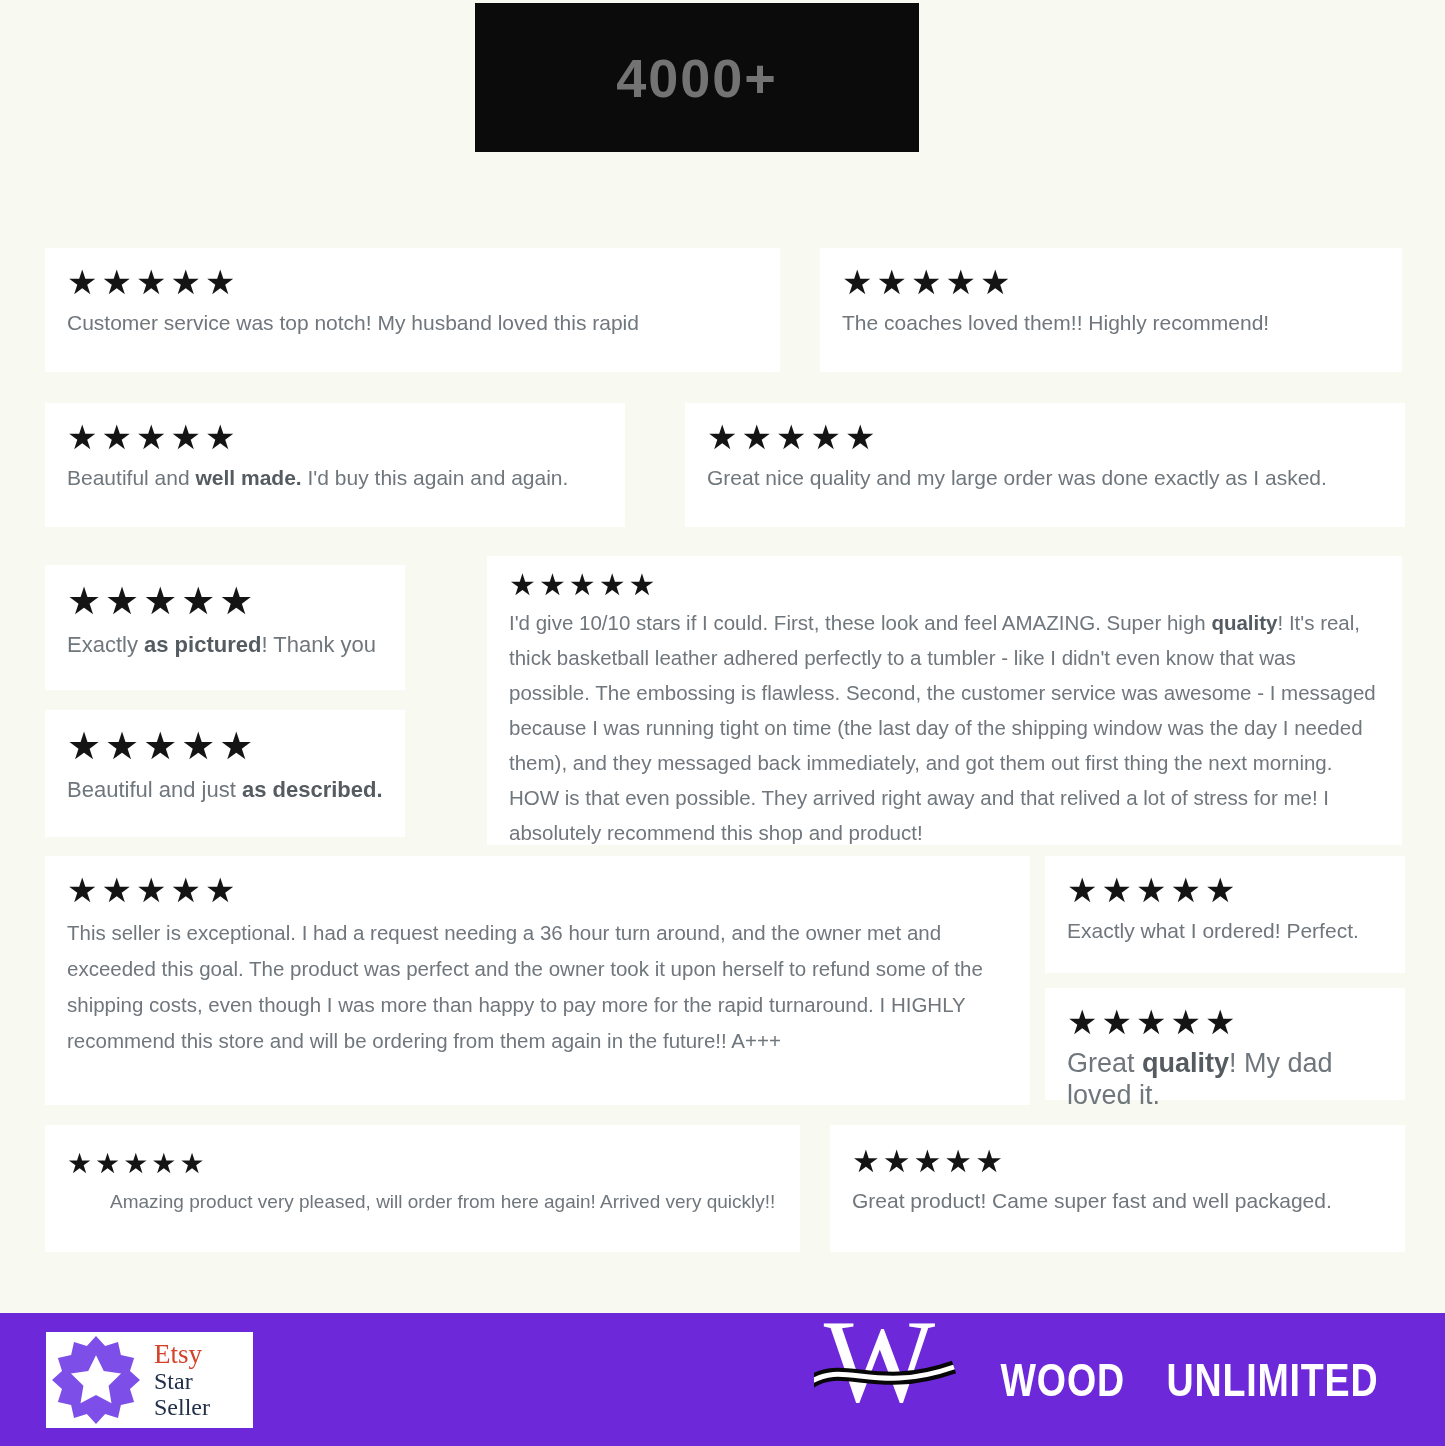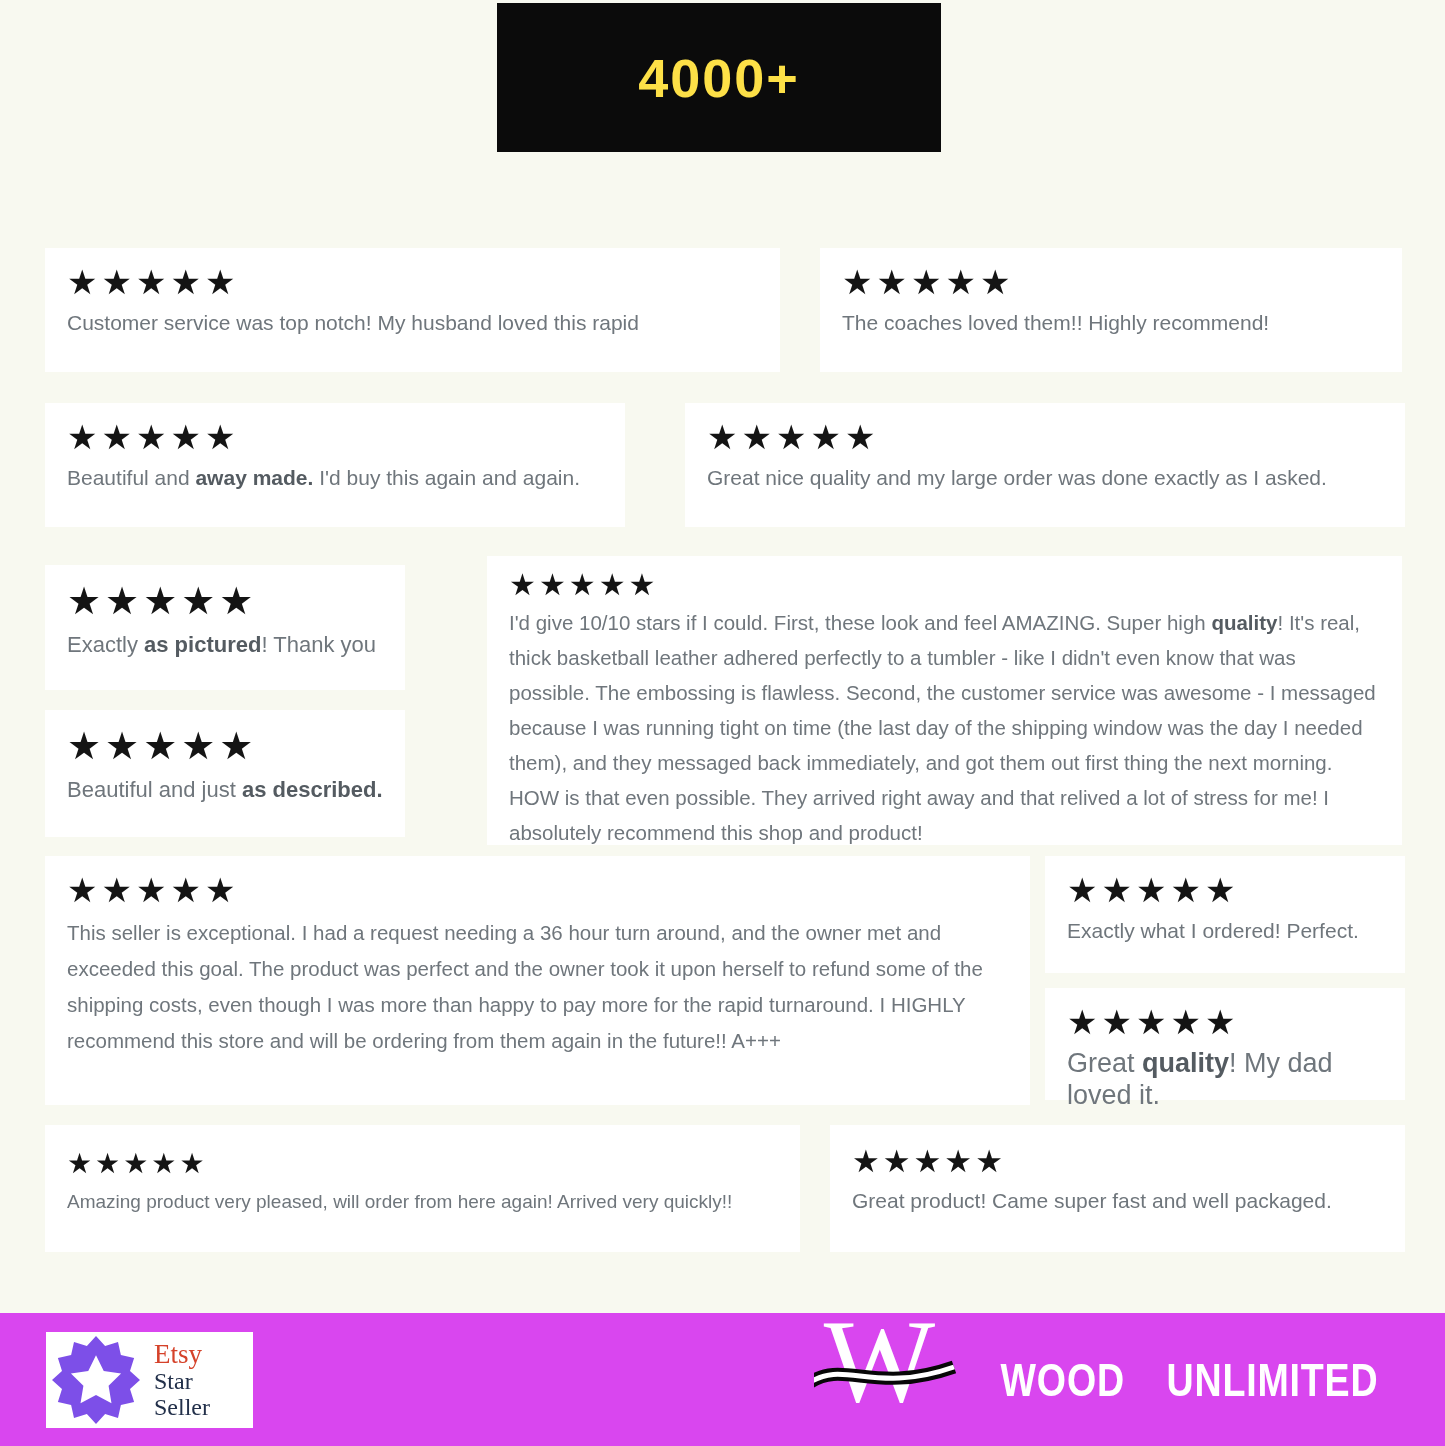--- a/index.html
+++ b/index.html
@@ -2,22 +2,22 @@
 <html><head>
 <meta charset="utf-8">
 <style>
   html,body{margin:0;padding:0;}
   body{
     width:1445px;height:1446px;position:relative;overflow:hidden;
     background:#f8f9f0;
     font-family:"Liberation Sans", sans-serif;
   }
   .banner{
-    position:absolute;left:497px;top:3px;width:444px;height:149px;
-    background:#0b0b0b;color:#fde047;display:flex;flex-direction:column;
+    position:absolute;left:475px;top:3px;width:444px;height:149px;
+    background:#0b0b0b;color:#737373;display:flex;flex-direction:column;
     align-items:center;justify-content:center;text-align:center;
   }
   .banner .l1{font-size:54px;font-weight:bold;letter-spacing:2px;line-height:60px;}
   .banner .l2{font-size:45px;font-weight:bold;letter-spacing:1px;line-height:56px;}
   .card{
     position:absolute;background:#ffffff;box-sizing:border-box;
     padding:16px 22px;
   }
   .stars{
     color:#141414;font-size:34px;letter-spacing:4px;line-height:1.1;
@@ -42,28 +42,28 @@
   .c7 .stars{font-size:38px;}
   .c7 .rtext{font-size:22px;}
   .c8{left:45px;top:856px;width:985px;height:249px;}
   .c8 .rtext{font-size:20.5px;line-height:36px;}
   .c9{left:1045px;top:856px;width:360px;height:117px;}
   .c9 .rtext{font-size:21px;}
   .c10{left:1045px;top:988px;width:360px;height:112px;}
   .c10 .rtext{font-size:27px;}
   .c11{left:45px;top:1125px;width:755px;height:127px;padding-top:24px;}
   .c11 .stars{font-size:28px;letter-spacing:3px;}
-  .c11 .rtext{font-size:19px;}
+  .c11 .rtext{font-size:19px;margin-left:43px;}
   .c12{left:830px;top:1125px;width:575px;height:127px;padding-top:20px;}
   .c12 .stars{font-size:31px;letter-spacing:3px;}
   .c12 .rtext{font-size:21px;}
   
   .footer{
     position:absolute;left:0;top:1313px;width:1445px;height:133px;
-    background:#d946ef;
+    background:#6d28d9;
   }
   .etsy-card{
     position:absolute;left:46px;top:19px;width:207px;height:96px;
     background:#ffffff;display:flex;align-items:center;
   }
   .etsy-badge{width:88px;height:88px;margin-left:6px;flex:0 0 auto;position:relative;}
   .etsy-badge svg{display:block;}
   .etsy-text{margin-left:14px;font-family:"Liberation Serif", serif;}
   .etsy-brand{color:#d5422a;font-size:27px;line-height:28px;}
   .etsy-label{color:#22304a;font-size:24px;line-height:26px;}
@@ -96,21 +96,21 @@
 <div class="card c1">
   <div class="stars">★★★★★</div>
   <div class="rtext"><span>Customer service was top notch! My husband loved this rapid</span></div>
 </div>
 <div class="card c2">
   <div class="stars">★★★★★</div>
   <div class="rtext"><span>The coaches loved them!! Highly recommend!</span></div>
 </div>
 <div class="card c3">
   <div class="stars">★★★★★</div>
-  <div class="rtext"><span>Beautiful and </span><span class="bold">away made.</span><span> I'd buy this again and again.</span></div>
+  <div class="rtext"><span>Beautiful and </span><span class="bold">well made.</span><span> I'd buy this again and again.</span></div>
 </div>
 <div class="card c4">
   <div class="stars">★★★★★</div>
   <div class="rtext"><span>Great nice quality and my large order was done exactly as I asked.</span></div>
 </div>
 <div class="card c5">
   <div class="stars">★★★★★</div>
   <div class="rtext"><span>Exactly </span><span class="bold">as pictured</span><span>! Thank you</span></div>
 </div>
 <div class="card c6">

